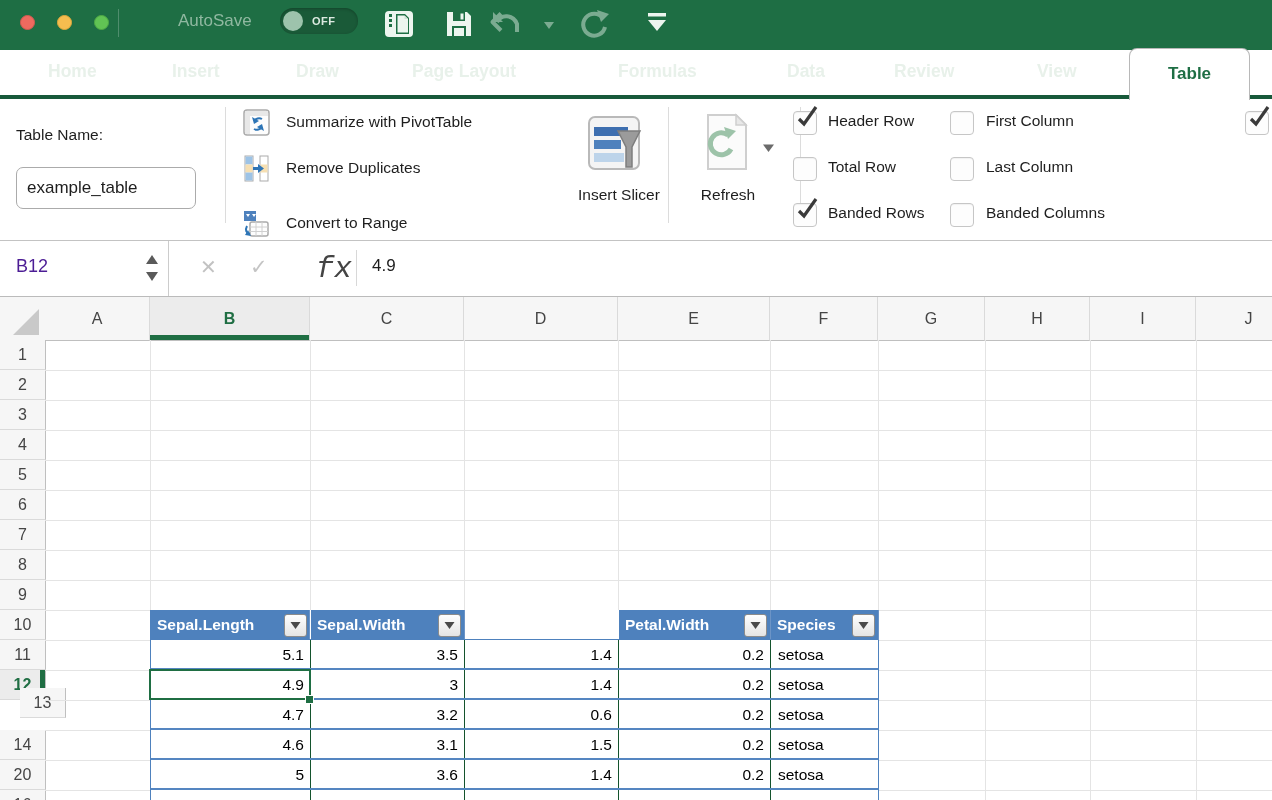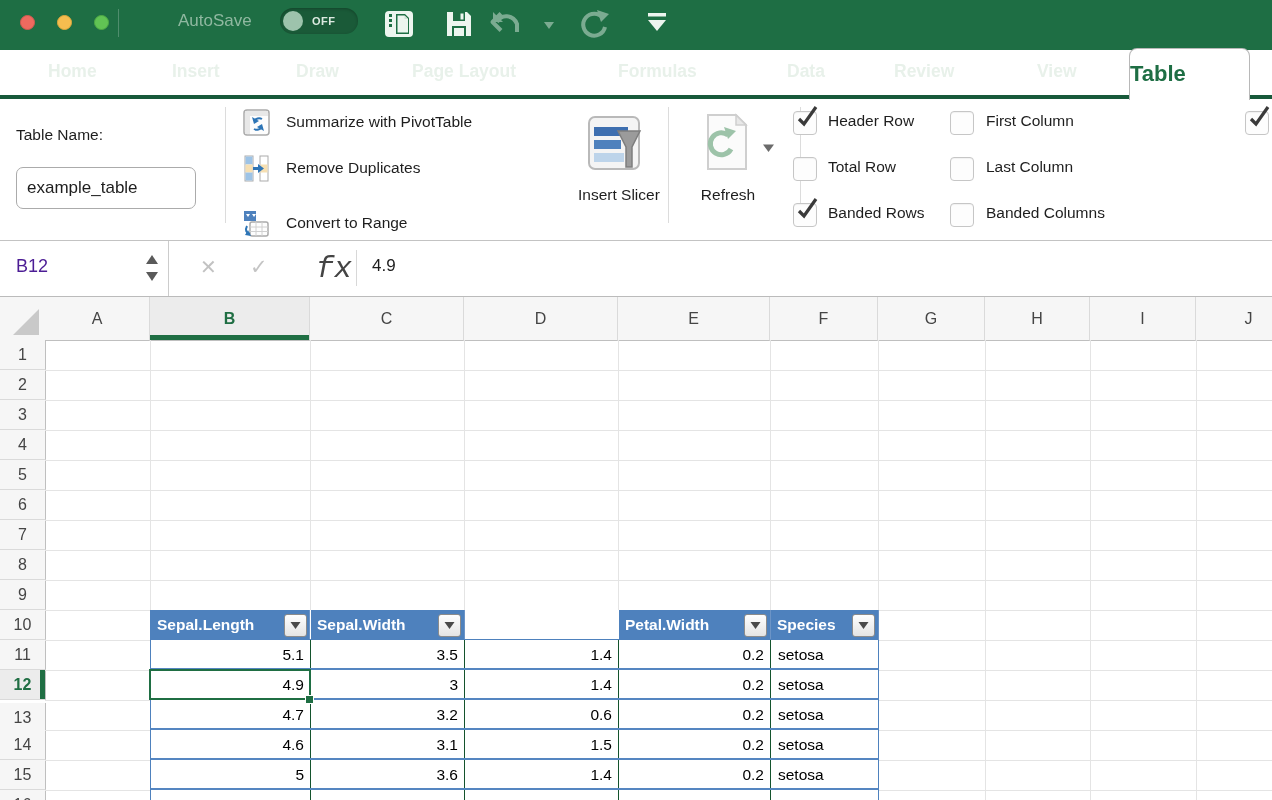--- a/index.html
+++ b/index.html
@@ -19,21 +19,21 @@
                    box-shadow:inset 0 1px 3px rgba(0,0,0,0.25);}
   #autosave-knob{left:3px;top:3px;width:20px;height:20px;border-radius:50%;background:#9DC3AC;}
   #autosave-state{left:32px;top:7px;font-size:11px;font-weight:bold;color:#DCE9E0;letter-spacing:0.5px;}
   .tbicon{top:8px;opacity:1;}
   .dim{opacity:0.45;}
   #tabbar{top:48px;left:0;width:100%;height:51px;overflow:visible;}
   .tab{position:absolute;top:0;height:47px;line-height:47px;font-size:17.5px;font-weight:bold;
        color:#E8F1EA;cursor:default;white-space:nowrap;}
   #tab-active{position:absolute;top:0;height:51px;width:119px;background:#fff;
       border:1px solid rgba(0,0,0,0.28);border-bottom:none;border-radius:8px 8px 0 0;
-      text-align:left;line-height:49px;font-size:22px;font-weight:bold;color:#1E6E44;z-index:3;}
+      text-align:center;line-height:49px;font-size:17px;font-weight:bold;color:#1E6E44;z-index:3;}
   #ribbon-strip{top:95px;left:0;width:100%;height:4px;background:#17593A;z-index:1;}
 
   
   #ribbon{top:99px;left:0;width:100%;height:141px;background:#fff;border-bottom:1px solid #C3C3C3;}
   .rb-label{font-size:15.5px;color:#1E1E1E;white-space:nowrap;}
   #table-name-label{left:16px;top:27px;}
   #table-name-input{left:16px;top:68px;width:168px;height:40px;border:1.5px solid #ABABAB;border-radius:7px;
       font-family:inherit;font-size:17px;color:#1E1E1E;padding:0 0 0 10px;outline:none;background:#fff;}
   .vdiv{top:8px;width:1px;height:116px;background:#DCDCDC;}
   .rb-btn{position:absolute;left:243px;height:28px;display:flex;align-items:center;cursor:default;}
@@ -298,23 +298,23 @@
       <div class="rowhead" style="top: 103px; height: 29px; line-height: 29px;">3</div>
       <div class="rowhead" style="top: 133px; height: 29px; line-height: 29px;">4</div>
       <div class="rowhead" style="top: 163px; height: 29px; line-height: 29px;">5</div>
       <div class="rowhead" style="top: 193px; height: 29px; line-height: 29px;">6</div>
       <div class="rowhead" style="top: 223px; height: 29px; line-height: 29px;">7</div>
       <div class="rowhead" style="top: 253px; height: 29px; line-height: 29px;">8</div>
       <div class="rowhead" style="top: 283px; height: 29px; line-height: 29px;">9</div>
       <div class="rowhead" style="top: 313px; height: 29px; line-height: 29px;">10</div>
       <div class="rowhead" style="top: 343px; height: 29px; line-height: 29px;">11</div>
       <div class="rowhead sel" style="top: 373px; height: 29px; line-height: 29px;">12</div>
-      <div class="rowhead" style="top: 406px; height: 29px; line-height: 29px;">13</div>
+      <div class="rowhead" style="top: 391px; height: 29px; line-height: 29px; margin-left: 20px;">13</div>
       <div class="rowhead" style="top: 433px; height: 29px; line-height: 29px;">14</div>
-      <div class="rowhead" style="top: 463px; height: 29px; line-height: 29px;">15</div>
+      <div class="rowhead" style="top: 463px; height: 29px; line-height: 29px;">20</div>
       <div class="rowhead" style="top: 493px; height: 29px; line-height: 29px;">16</div>
       <div class="gl" style="left: 45px; top: 73px; width: 1227px; height: 1px;"></div>
       <div class="gl" style="left: 45px; top: 103px; width: 1227px; height: 1px;"></div>
       <div class="gl" style="left: 45px; top: 133px; width: 1227px; height: 1px;"></div>
       <div class="gl" style="left: 45px; top: 163px; width: 1227px; height: 1px;"></div>
       <div class="gl" style="left: 45px; top: 193px; width: 1227px; height: 1px;"></div>
       <div class="gl" style="left: 45px; top: 223px; width: 1227px; height: 1px;"></div>
       <div class="gl" style="left: 45px; top: 253px; width: 1227px; height: 1px;"></div>
       <div class="gl" style="left: 45px; top: 283px; width: 1227px; height: 1px;"></div>
       <div class="gl" style="left: 45px; top: 313px; width: 1227px; height: 1px;"></div>

